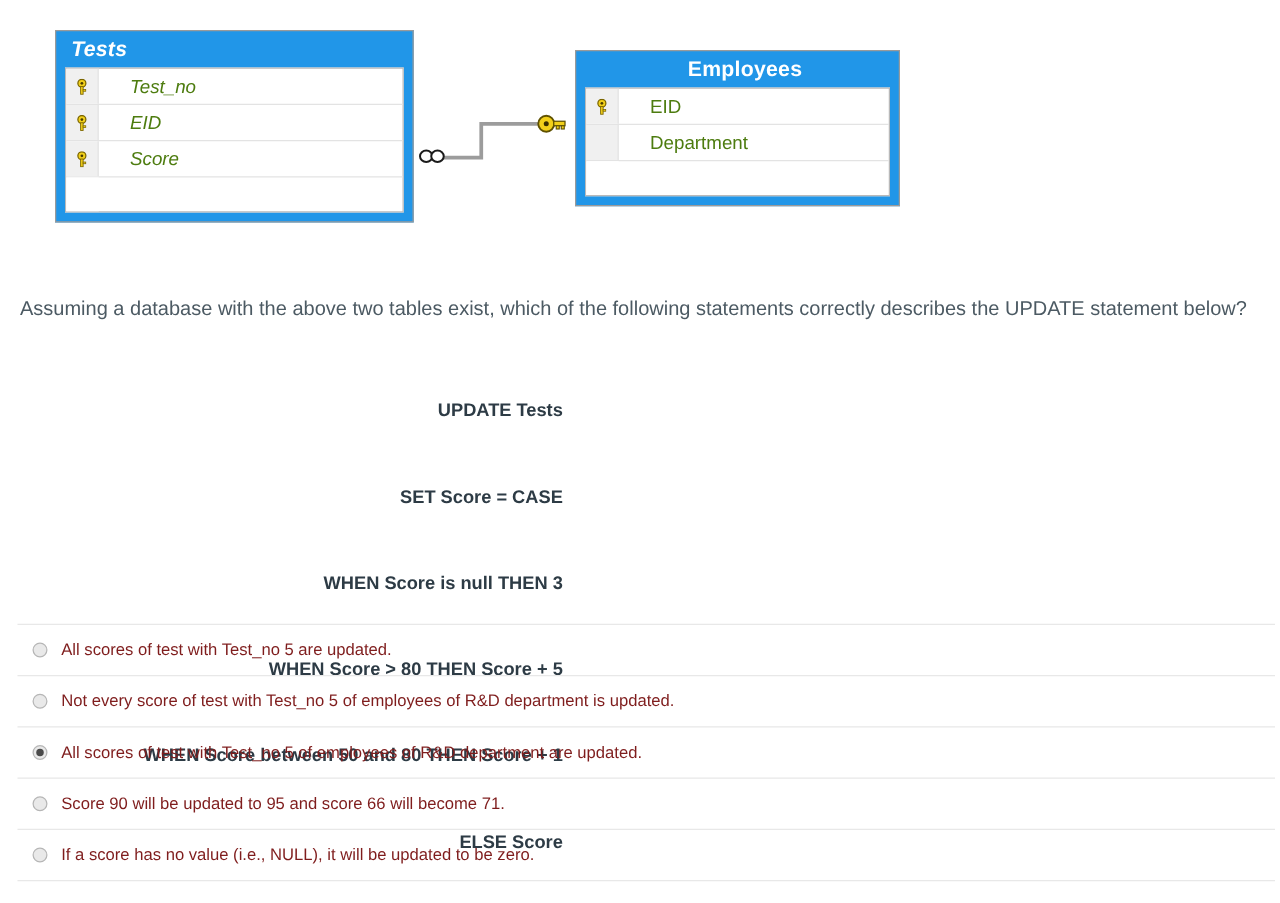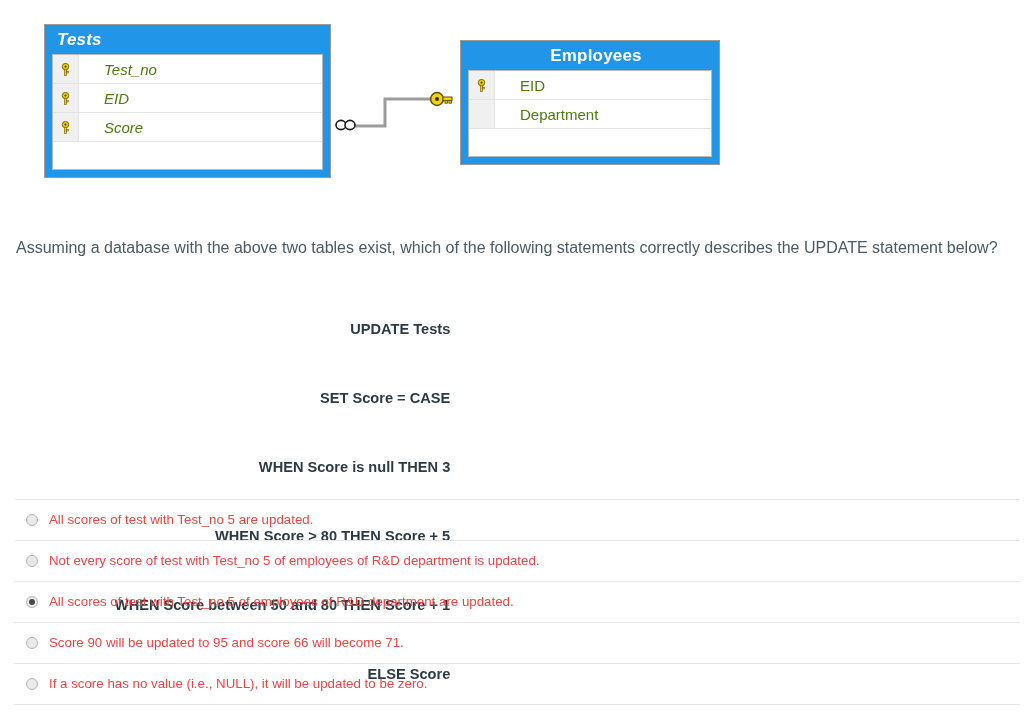--- a/index.html
+++ b/index.html
@@ -113,21 +113,21 @@
     content: "";
     position: absolute;
     left: 50%; top: 50%;
     width: 6px; height: 6px;
     margin-left: -3px; margin-top: -3px;
     border-radius: 50%;
     background: #4a4a4a;
   }
   .opt-label {
     font-size: 13.3px;
-    color: #ef4444;
+    color: #7f1d1d;
     line-height: 18px;
   }
 </style>
 </head>
 <body>
 
 <div class="page">
 
   <div class="er-area">
 

